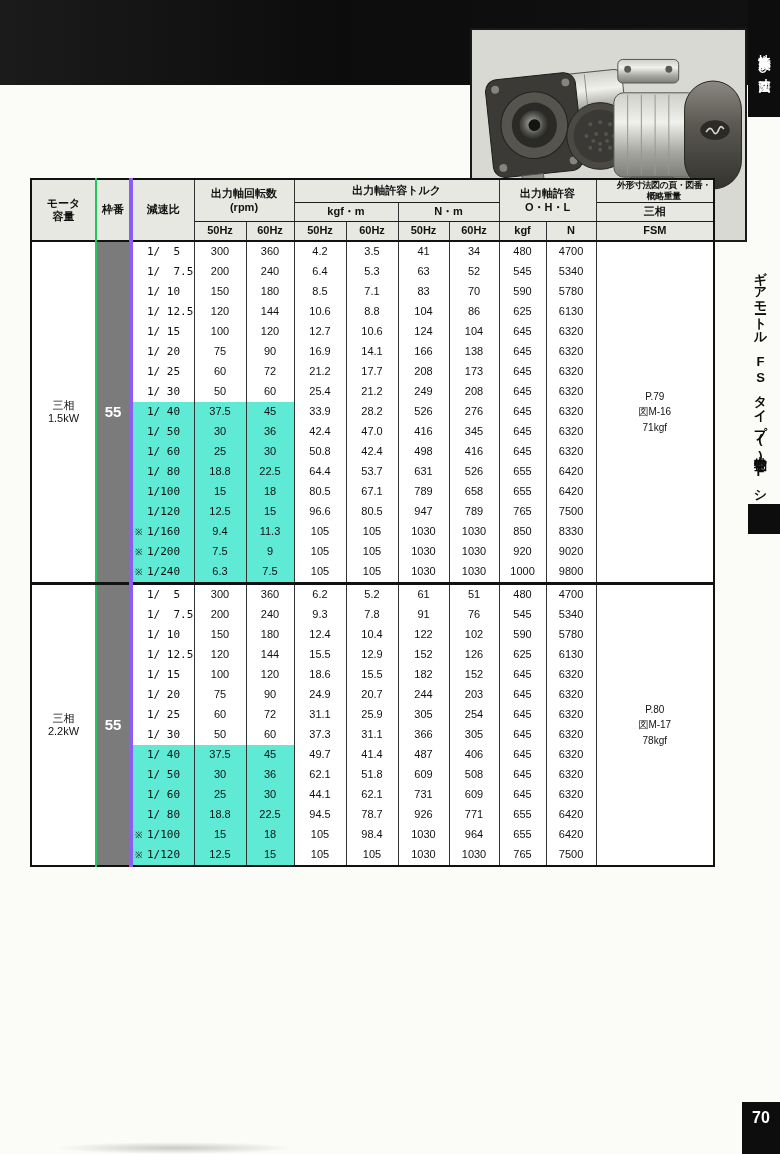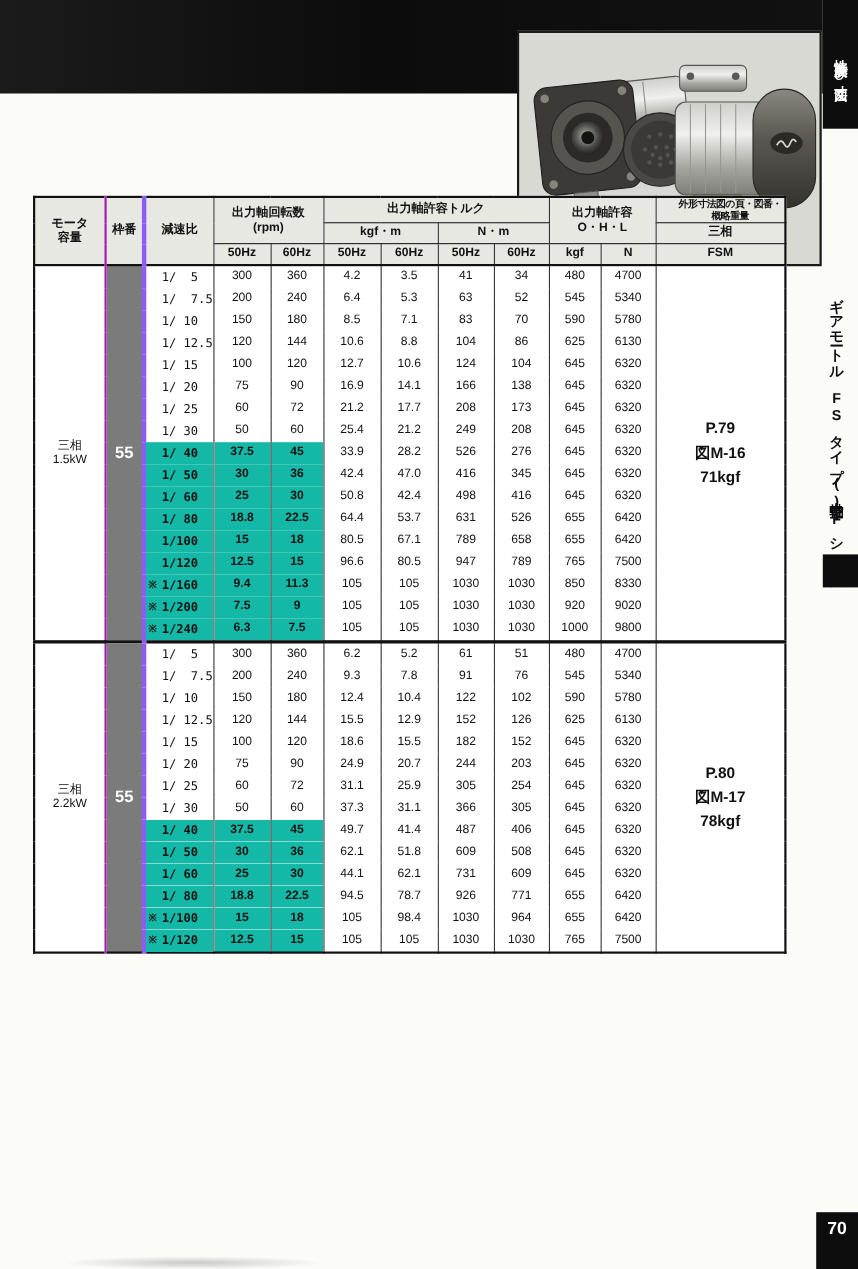--- a/index.html
+++ b/index.html
@@ -38,33 +38,33 @@
     border-collapse:collapse;table-layout:fixed;background:#fff;
     border:2px solid #111;}
   th,td{padding:0 2px;text-align:center;font-size:11px;line-height:1.2;
     height:20px;overflow:hidden;vertical-align:middle;}
   thead th{background:#e8e8e2;font-weight:bold;}
   thead{border-bottom:2px solid #111;}
   tbody[data-block="1"]{border-top:3px solid #111;}
   tr.h1 th{height:22px;}
   tr.h2 th,tr.h3 th{height:18px;}
   .bb{border-bottom:1px solid #1a1a1a;}
-  .c1{border-right:2px solid #a21caf;}
+  .c1{border-right:2px solid #22c55e;}
   .c2{border-right:4px solid #8b5cf6;}
   .c3,.c4,.c5,.c6,.c7,.c8,.c9,.c10,.c11{border-right:1px solid #333;}
   .dims-h{font-size:9px;letter-spacing:-0.5px;padding-left:20px;}
   .pre{white-space:pre-line;}
-  .shade{background:#14b8a6;font-weight:bold;}
+  .shade{background:#5eead4;}
   .frame-cell{background:#7b7b7b;color:#fff;font-weight:bold;font-size:15px;}
   .motor-cap{background:#fff;font-size:11px;}
   .ratio-cell{text-align:left;padding-left:14px;position:relative;
     font-family:"DejaVu Sans Mono",monospace;white-space:pre;font-size:11px;}
   .kome{position:absolute;left:2px;top:50%;transform:translateY(-50%);
     font-size:9px;font-family:"Liberation Sans",sans-serif;}
-  .note-cell{font-size:14px;line-height:1.55;font-weight:bold;}
+  .note-cell{font-size:10px;line-height:1.55;}
 </style>
 </head>
 <body>
 
 <div class="top-band"></div>
 
 <div class="corner-tab">
   <span>性能表及び寸法図</span>
 </div>
 

